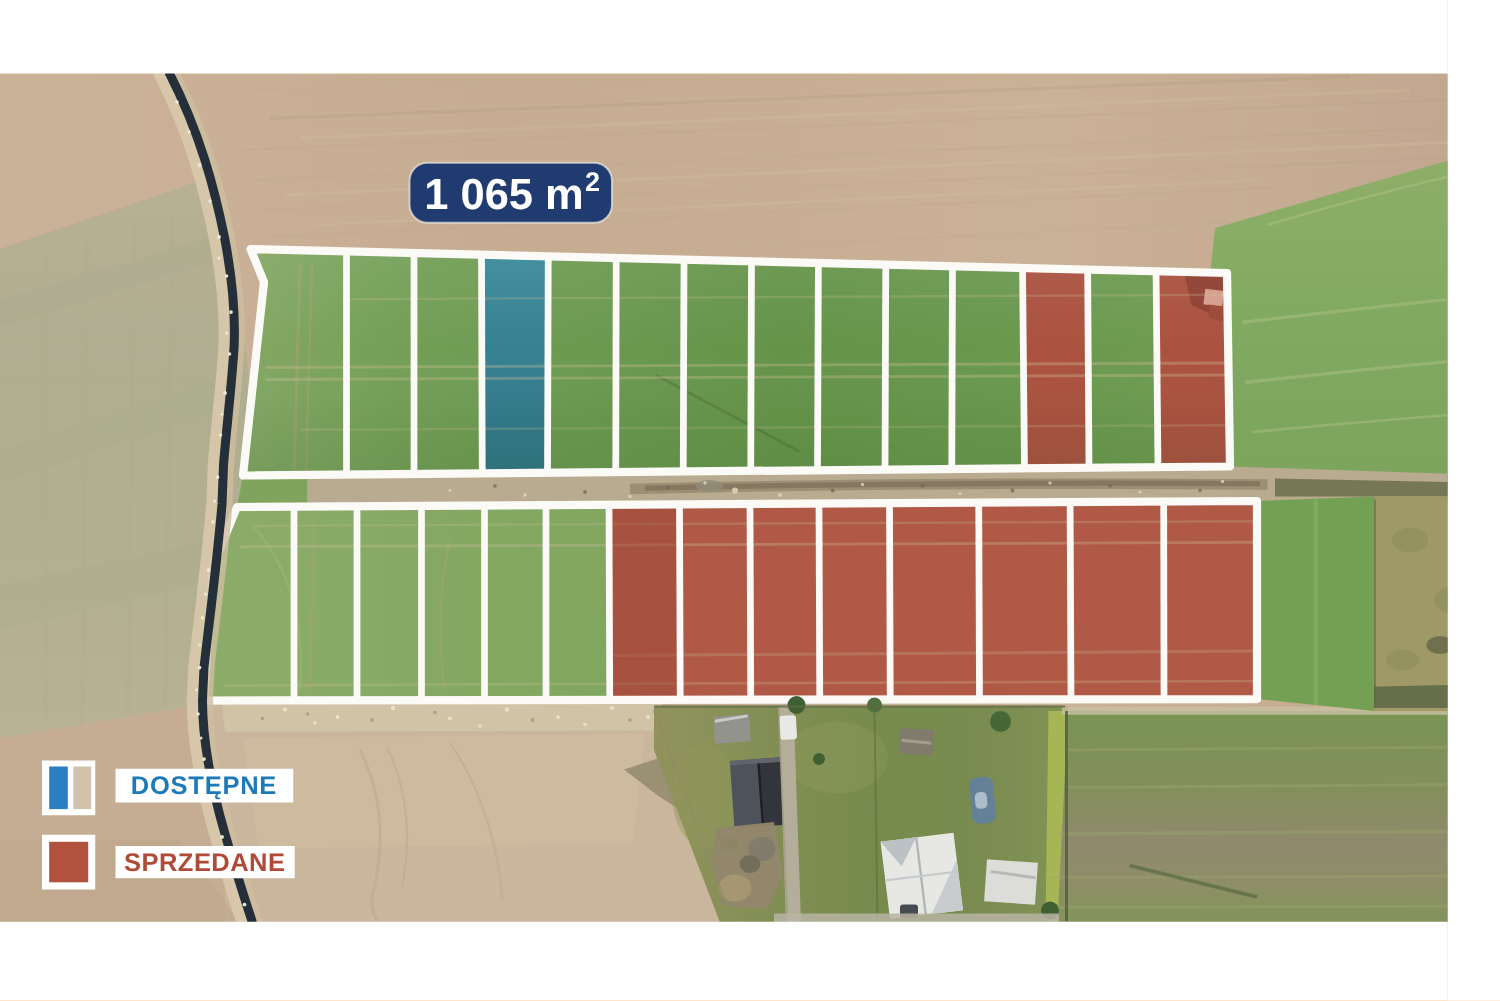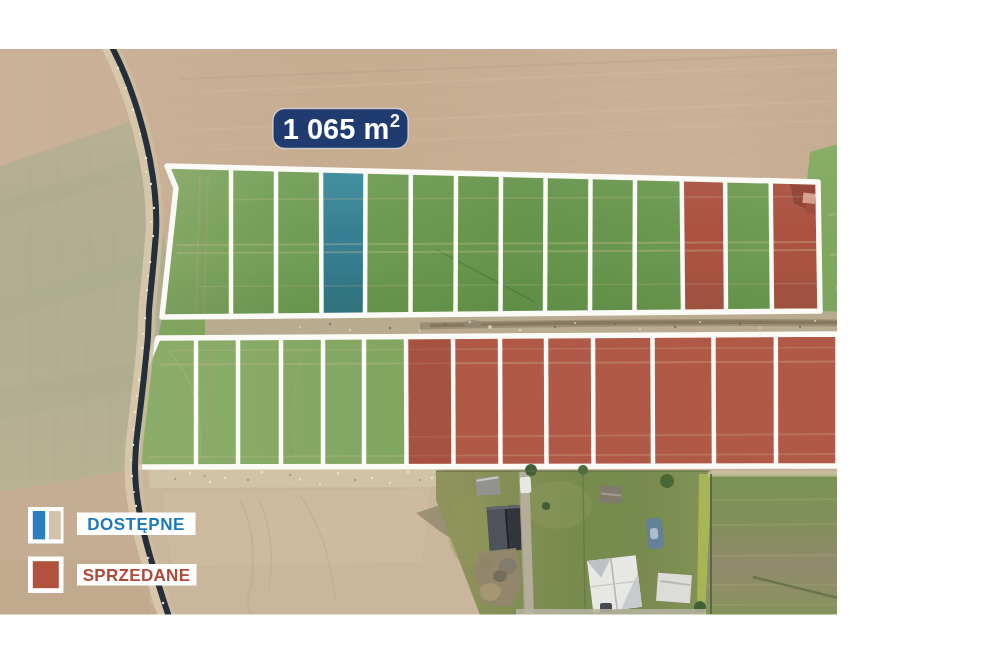--- a/index.html
+++ b/index.html
@@ -1,17 +1,17 @@
 <!DOCTYPE html>
 <html><head>
 <meta charset="utf-8">
 <style>
   html,body{margin:0;padding:0;background:#ffffff;}
-  .stage{position:relative;width:824px;height:667px;background:#fdba74;overflow:hidden;
-         font-family:"Liberation Sans", sans-serif;padding-left:13px;}
+  .stage{position:relative;width:965px;height:667px;background:#fdba74;overflow:hidden;
+         font-family:"Liberation Sans", sans-serif;}
   svg{position:absolute;left:0;top:0;display:block;}
 </style>
 </head>
 <body>
 <div class="stage">
 <svg width="1000" height="667" viewBox="0 0 1000 667">
 <defs>
   <linearGradient id="tanTop" x1="0" y1="0" x2="1" y2="0">
     <stop offset="0" stop-color="#c9b096"></stop>
     <stop offset="0.35" stop-color="#c4aa8e"></stop>

